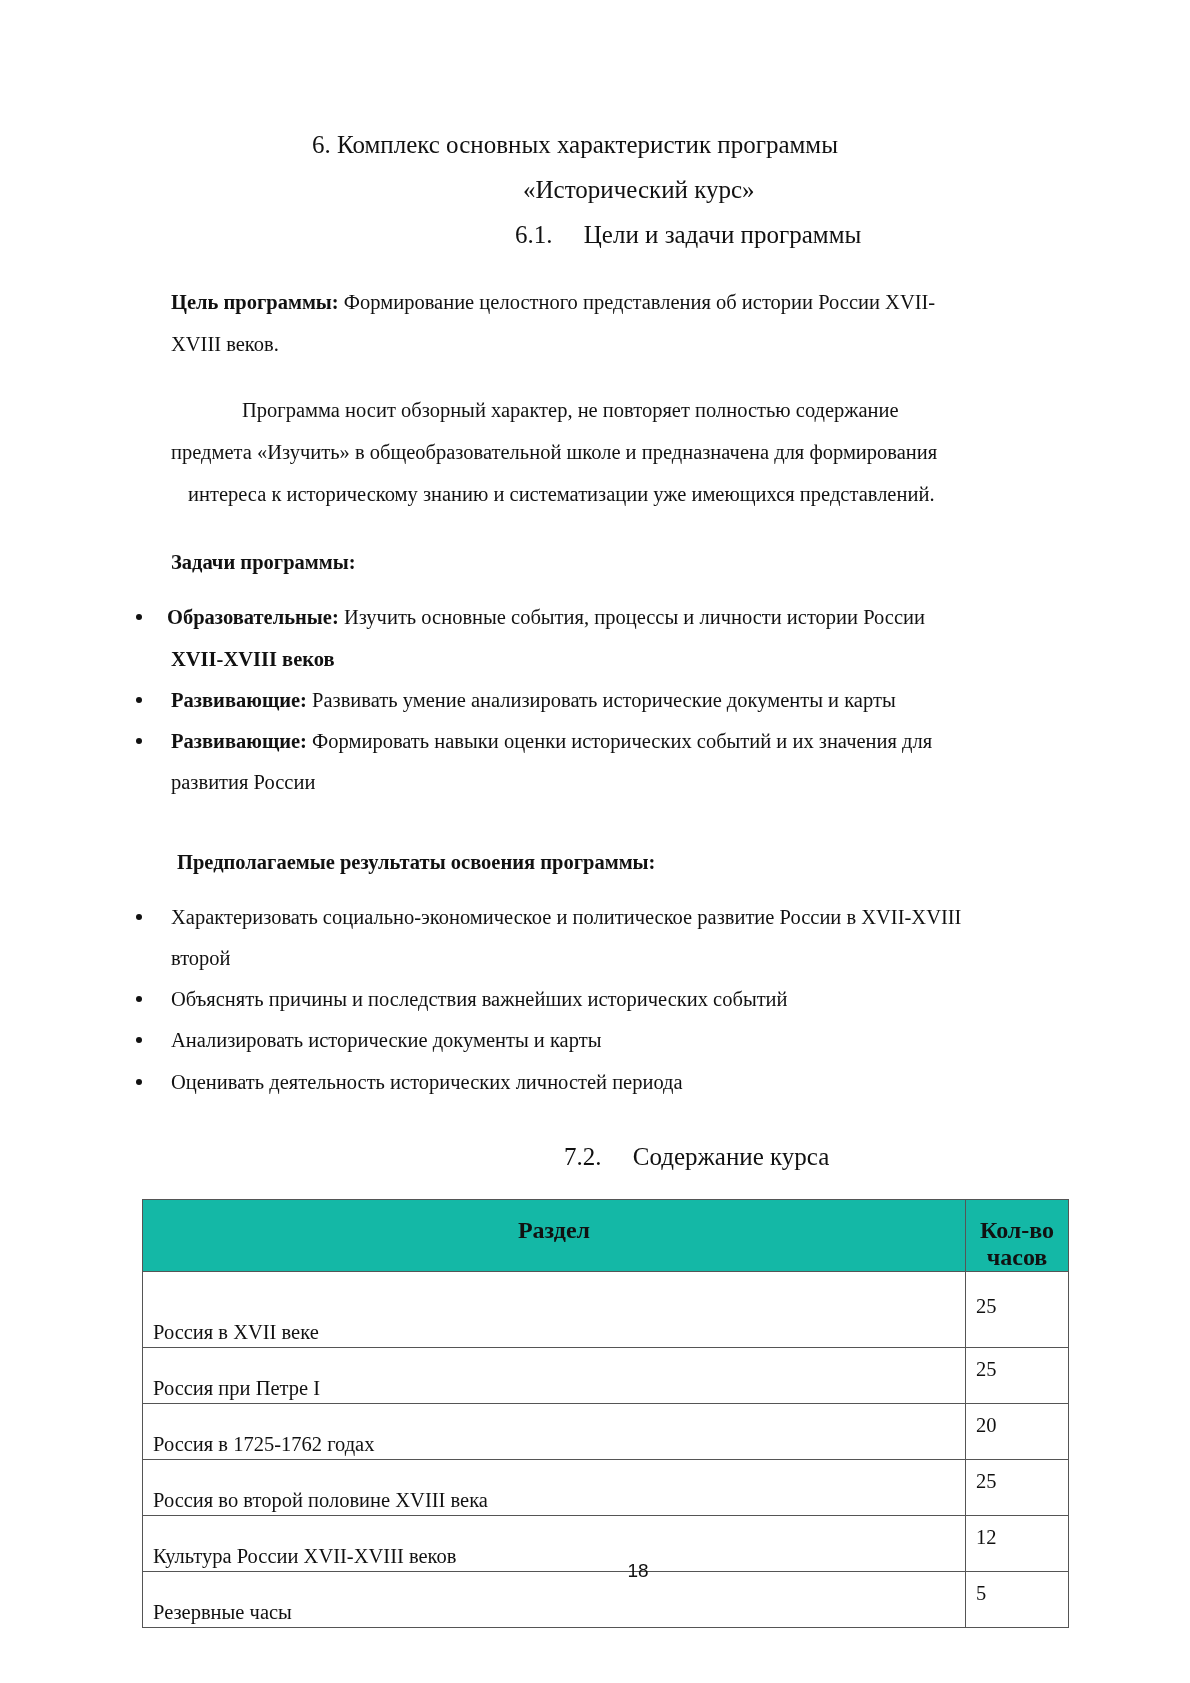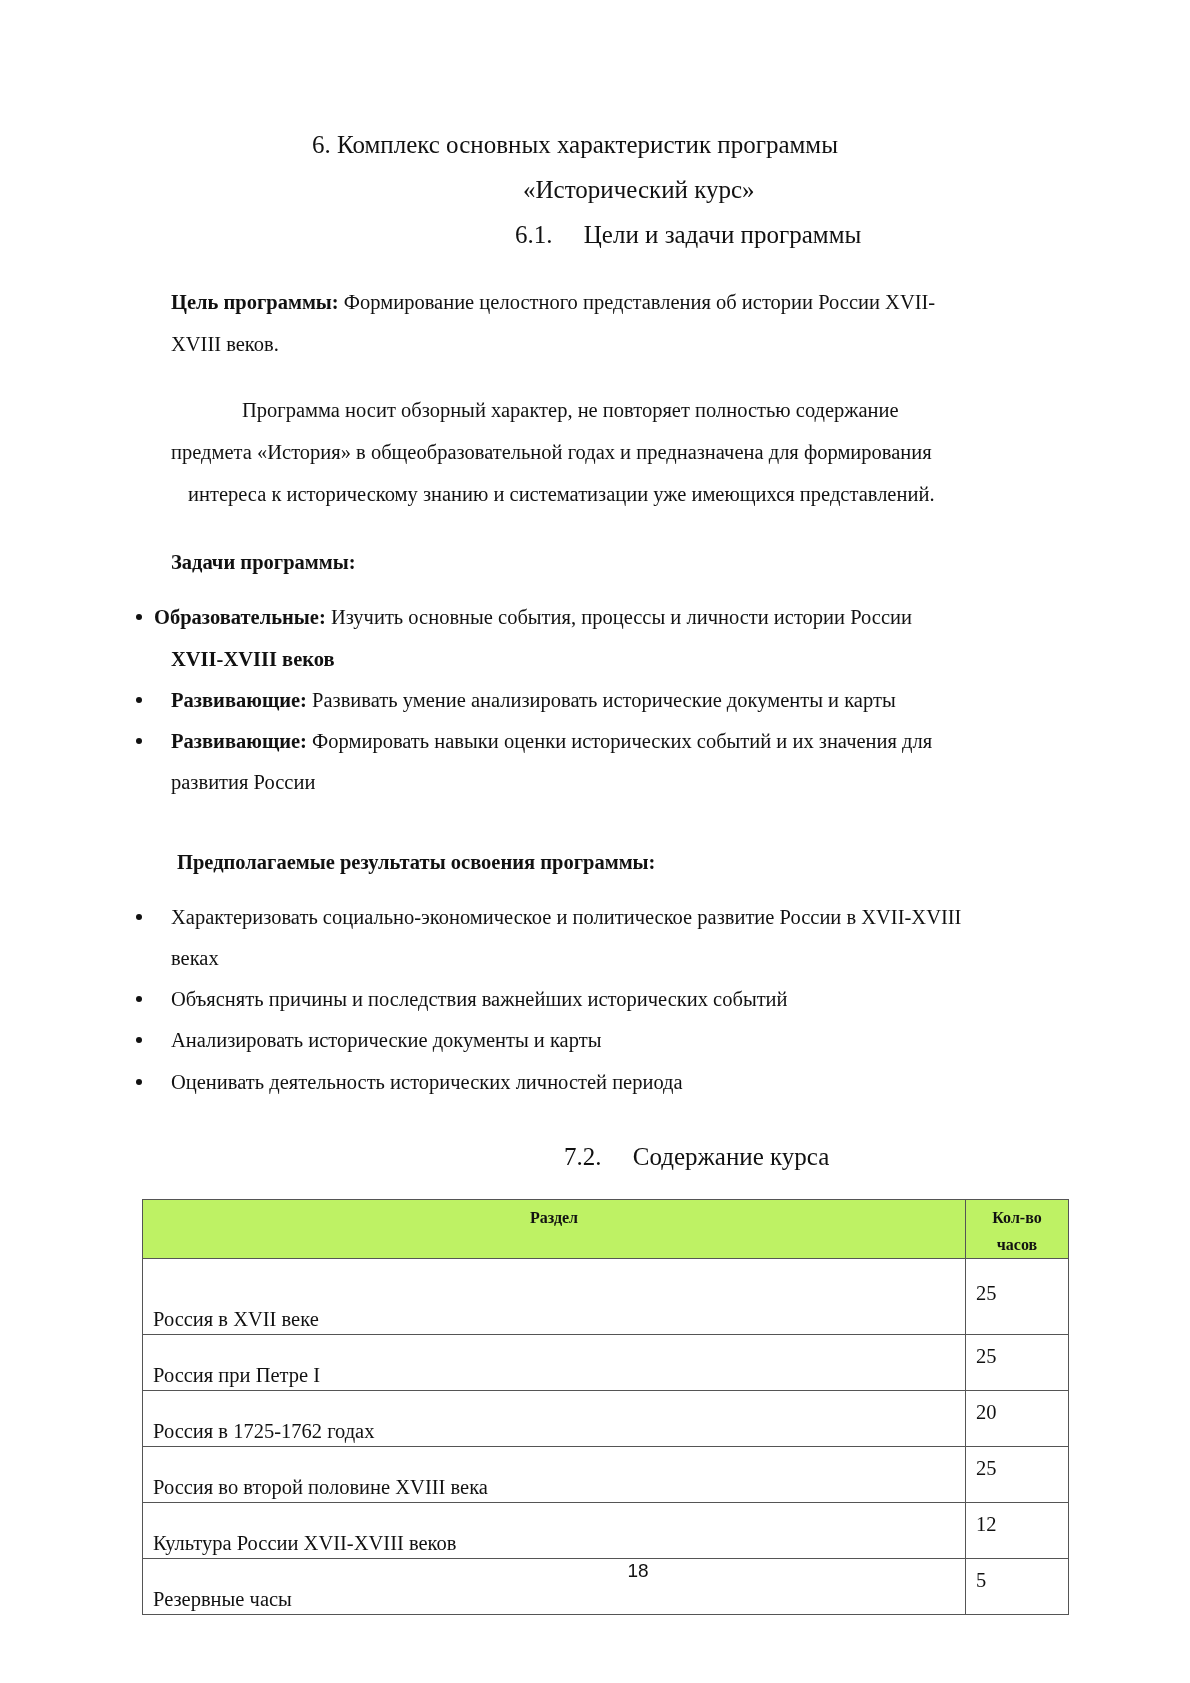--- a/index.html
+++ b/index.html
@@ -17,22 +17,22 @@
     background: #111; left: 136px;
   }
   table.course {
     position: absolute; left: 142px; top: 1199px; width: 927px;
     border-collapse: collapse; font-size: 20.5px;
   }
   table.course th, table.course td {
     border: 1.5px solid #555; padding: 0 10px; vertical-align: top;
   }
   table.course th {
-    background: #bef264; font-weight: bold; text-align: center;
-    font-size: 16px; line-height: 27px; padding-top: 4px;
+    background: #14b8a6; font-weight: bold; text-align: center;
+    font-size: 24px; line-height: 27px; padding-top: 17px;
   }
   table.course td.sec { vertical-align: bottom; padding-bottom: 2px; line-height: 26px; }
   table.course td.hrs { vertical-align: top; padding-top: 8px; line-height: 26px; }
   table.course tr.r0 { height: 76px; }
   table.course tr.rn { height: 56px; }
   table.course tr.r0 td.hrs { vertical-align: middle; padding-top: 0; padding-bottom: 8px; }
   .pagenum {
     position: absolute; top: 1560px; left: 0; width: 1276px; text-align: center;
     font-family: "Liberation Sans", "DejaVu Sans", sans-serif; font-size: 19px;
   }
@@ -43,47 +43,47 @@
 <div class="abs h1" style="top:130px; left:312px;">6.   Комплекс основных характеристик программы</div>
 <div class="abs h1" style="top:175px; left:523px;">«Исторический курс»</div>
 <div class="abs h1" style="top:220px; left:515px; white-space:pre;">6.1.     Цели и задачи программы</div>
 
 <div class="abs body" style="top:289px; left:171px;">
   <span class="b">Цель программы:</span><span> Формирование целостного представления об истории России XVII-</span>
 </div>
 <div class="abs body" style="top:331px; left:171px;">XVIII веков.</div>
 
 <div class="abs body" style="top:397px; left:242px;">Программа носит обзорный характер, не повторяет полностью содержание</div>
-<div class="abs body" style="top:439px; left:171px;">предмета «История» в общеобразовательной годах и предназначена для формирования</div>
+<div class="abs body" style="top:439px; left:171px;">предмета «Изучить» в общеобразовательной школе и предназначена для формирования</div>
 <div class="abs body" style="top:481px; left:171px;margin-left:17px;">интереса к историческому знанию и систематизации уже имеющихся представлений.</div>
 
 <div class="abs body b" style="top:549px; left:171px;">Задачи программы:</div>
 
 <span class="bullet" style="top:614px;"></span>
-<div class="abs body" style="top:604px; left:154px;">
+<div class="abs body" style="top:604px; left:167px;">
   <span class="b">Образовательные:</span><span> Изучить основные события, процессы и личности истории России</span>
 </div>
 <div class="abs body" style="top:646px; left:171px;font-weight:bold;">XVII-XVIII веков</div>
 
 <span class="bullet" style="top:697px;"></span>
 <div class="abs body" style="top:687px; left:171px;">
   <span class="b">Развивающие:</span><span> Развивать умение анализировать исторические документы и карты</span>
 </div>
 
 <span class="bullet" style="top:738px;"></span>
 <div class="abs body" style="top:728px; left:171px;">
   <span class="b">Развивающие:</span><span> Формировать навыки оценки исторических событий и их значения для</span>
 </div>
 <div class="abs body" style="top:769px; left:171px;">развития России</div>
 
 <div class="abs body b" style="top:849px; left:177px;">Предполагаемые результаты освоения программы:</div>
 
 <span class="bullet" style="top:914px;"></span>
 <div class="abs body" style="top:904px; left:171px;">Характеризовать социально-экономическое и политическое развитие России в XVII-XVIII</div>
-<div class="abs body" style="top:945px; left:171px;">веках</div>
+<div class="abs body" style="top:945px; left:171px;">второй</div>
 
 <span class="bullet" style="top:996px;"></span>
 <div class="abs body" style="top:986px; left:171px;">Объяснять причины и последствия важнейших исторических событий</div>
 
 <span class="bullet" style="top:1037px;"></span>
 <div class="abs body" style="top:1027px; left:171px;">Анализировать исторические документы и карты</div>
 
 <span class="bullet" style="top:1079px;"></span>
 <div class="abs body" style="top:1069px; left:171px;">Оценивать деятельность исторических личностей периода</div>
 

